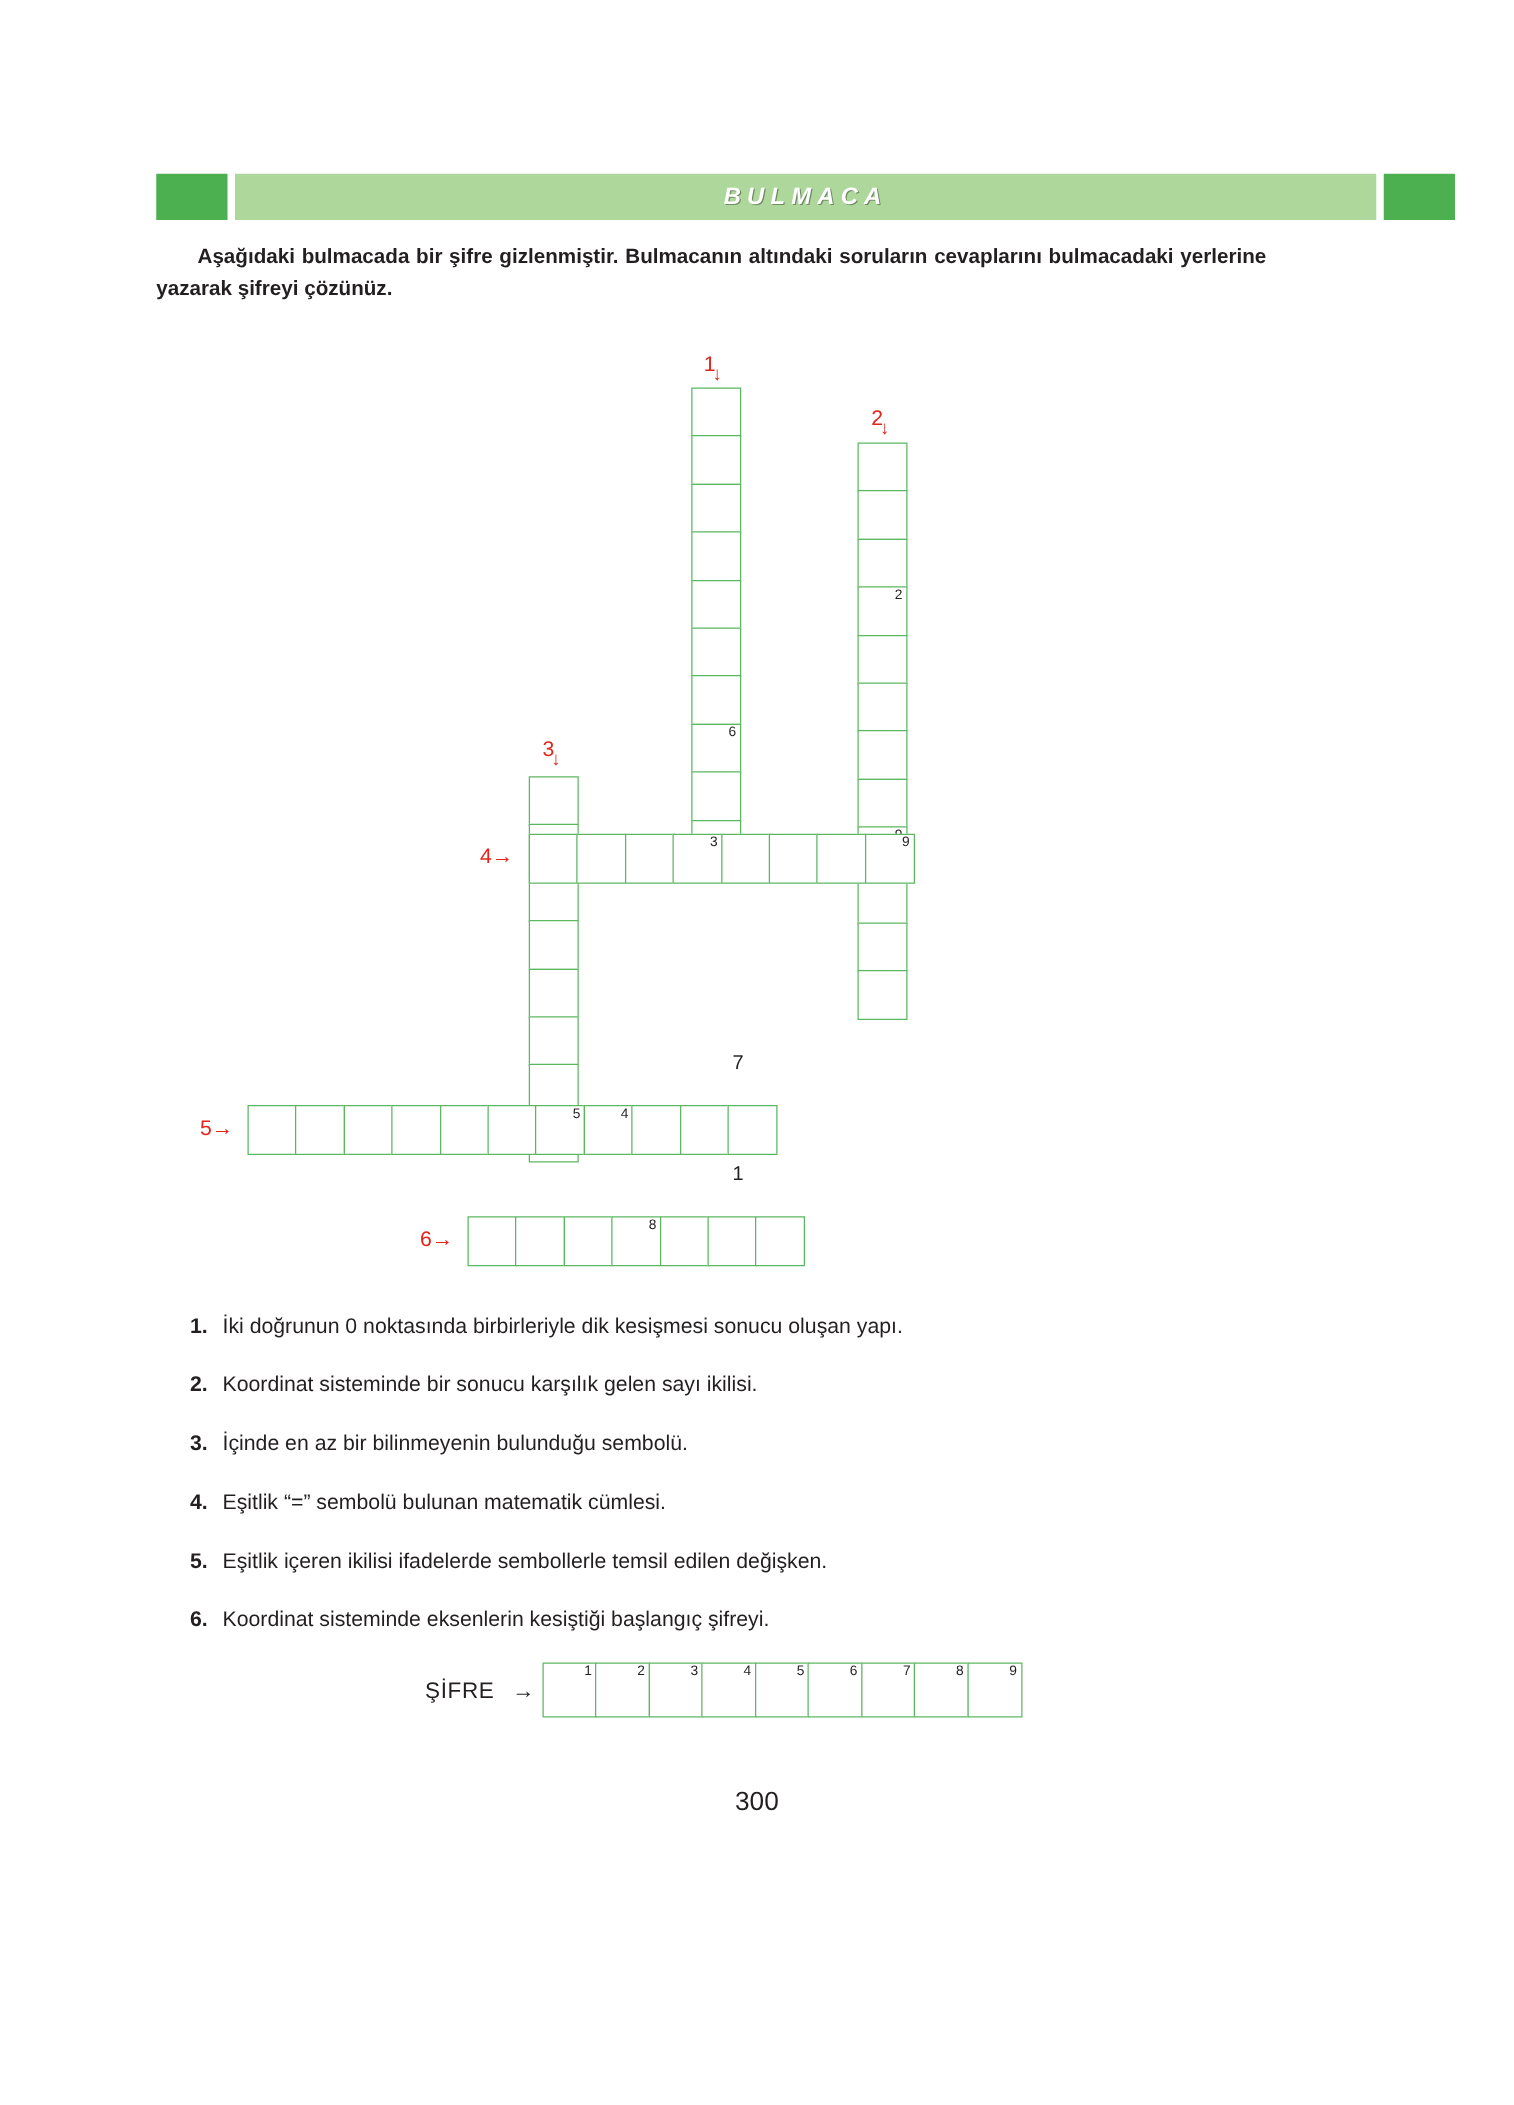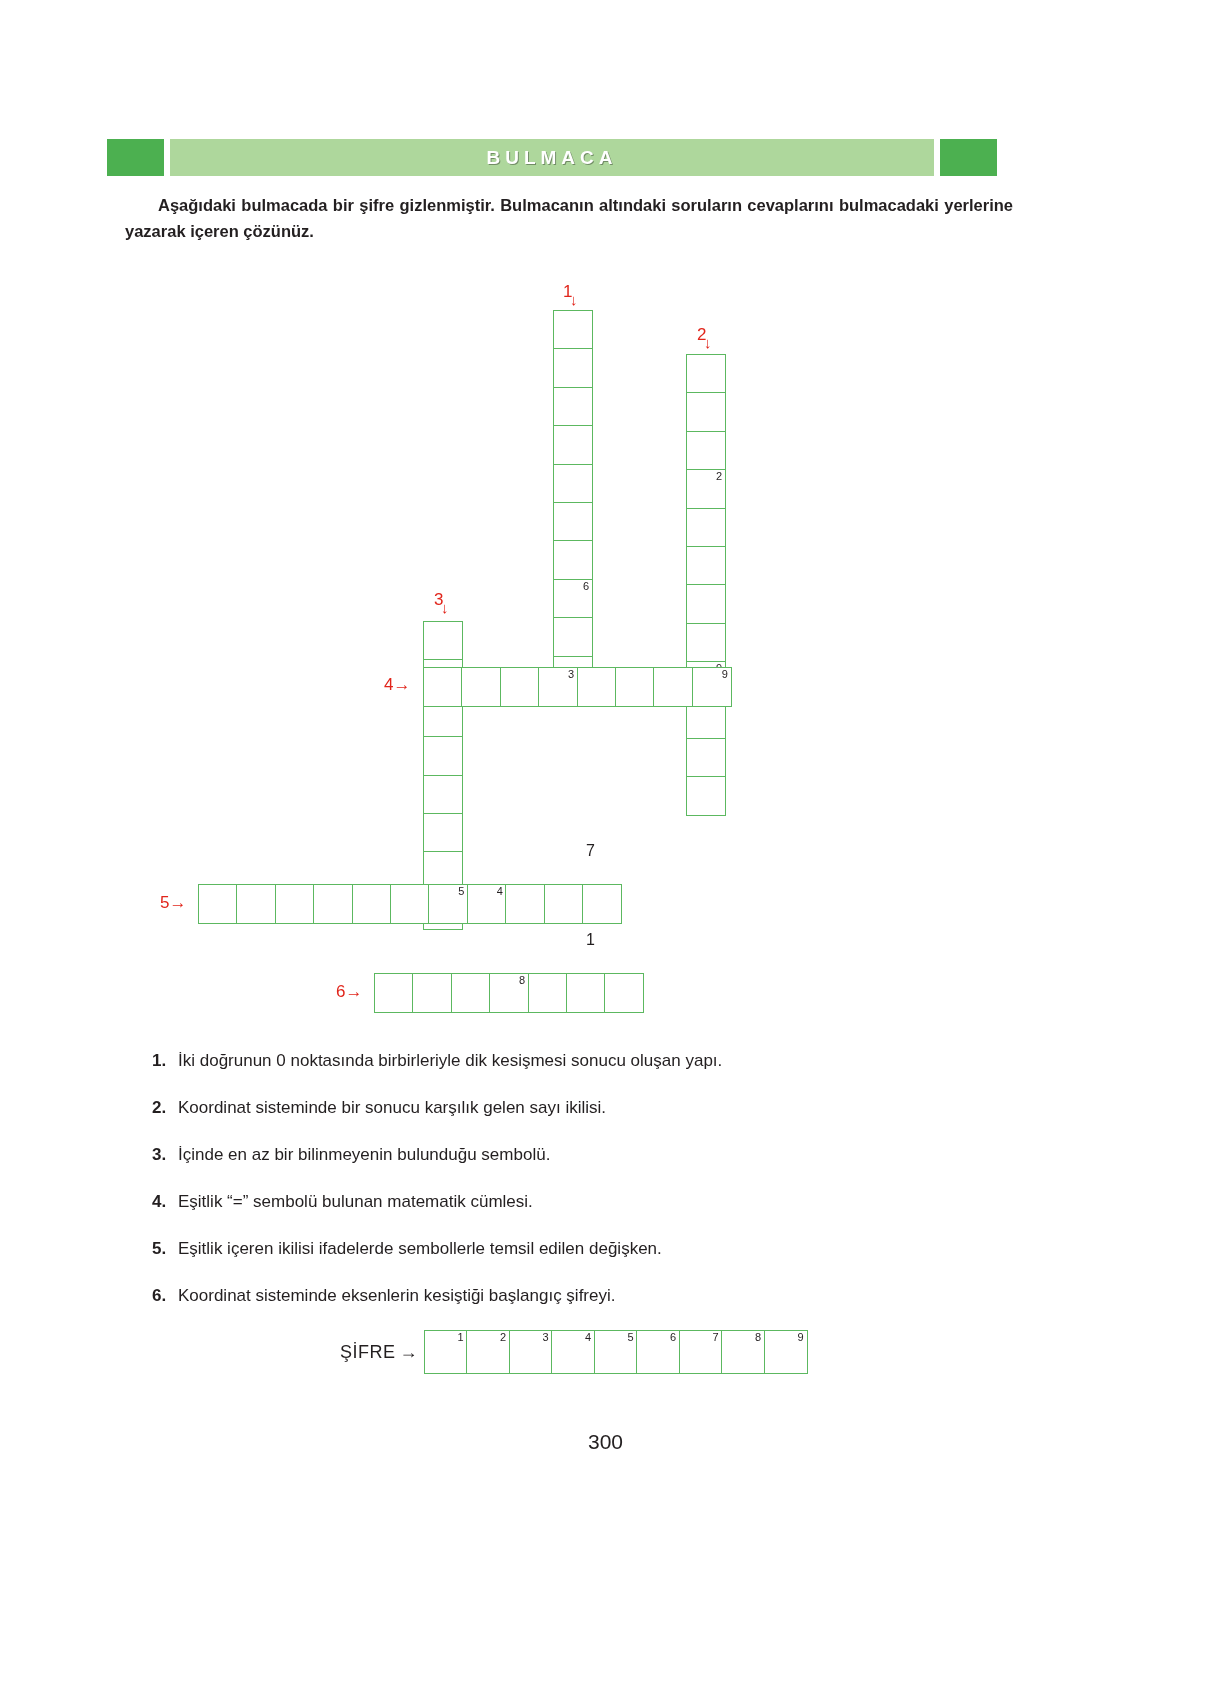--- a/index.html
+++ b/index.html
@@ -6,21 +6,21 @@
   body{
     width:1211px;height:1684px;
     background:#ffffff;
     font-family:"Liberation Sans", sans-serif;
     color:#231f20;
     position:relative;
     overflow:hidden;
   }
   
   .header-bar{
-    position:absolute;left:107px;top:139px;width:890px;height:37px;
+    position:absolute;left:125px;top:139px;width:1039px;height:37px;font-style:italic;
   }
   .hdr-cap{
     position:absolute;top:0;width:57px;height:37px;background:#4cb050;
   }
   .hdr-cap.left{left:0;}
   .hdr-cap.right{right:0;}
   .hdr-mid{
     position:absolute;left:63px;right:63px;top:0;height:37px;
     background:#aed79c;
     display:flex;align-items:center;justify-content:center;
@@ -70,21 +70,21 @@
   .q-num{
     font-weight:bold;width:26px;flex:0 0 26px;
   }
   .q-text{flex:1;}
   
   .sifre-wrap{
     position:absolute;left:340px;top:1330px;
     display:flex;align-items:center;
   }
   .sifre-label{
-    font-size:18px;margin-right:4px;letter-spacing:.5px;
+    font-size:18px;margin-right:14px;letter-spacing:.5px;
   }
   .sifre-arrow{font-size:18px;margin-right:6px;}
   .sifre-grid{display:flex;}
   .sifre-cell{
     width:44px;height:44px;box-sizing:border-box;
     border:1.5px solid #5cb860;position:relative;background:#fff;
     margin-left:-1.5px;
   }
   .sifre-cell:first-child{margin-left:0;}
   .sifre-cell .num{
@@ -100,21 +100,21 @@
 <body>
 
 <div class="header-bar">
   <div class="hdr-cap left"></div>
   <div class="hdr-mid">
     <span class="hdr-title">BULMACA</span>
   </div>
   <div class="hdr-cap right"></div>
 </div>
 
-<div class="intro"><span class="ind"></span><span>Aşağıdaki bulmacada bir şifre gizlenmiştir. Bulmacanın altındaki soruların cevaplarını bulmacadaki yerlerine yazarak içeren çözünüz.</span></div>
+<div class="intro"><span class="ind"></span><span>Aşağıdaki bulmacada bir şifre gizlenmiştir. Bulmacanın altındaki soruların cevaplarını bulmacadaki yerlerine yazarak şifreyi çözünüz.</span></div>
 
 <div class="grid-area" id="grid-area">
     <div class="cell" style="left: 553px; top: 310px; width: 40px; height: 40px;"></div>
     <div class="cell" style="left: 553px; top: 348.4px; width: 40px; height: 40px;"></div>
     <div class="cell" style="left: 553px; top: 386.8px; width: 40px; height: 40px;"></div>
     <div class="cell" style="left: 553px; top: 425.2px; width: 40px; height: 40px;"></div>
     <div class="cell" style="left: 553px; top: 463.6px; width: 40px; height: 40px;"></div>
     <div class="cell" style="left: 553px; top: 502px; width: 40px; height: 40px;"></div>
     <div class="cell" style="left: 553px; top: 540.4px; width: 40px; height: 40px;"></div>
     <div class="cell" style="left: 553px; top: 578.8px; width: 40px; height: 40px;">

